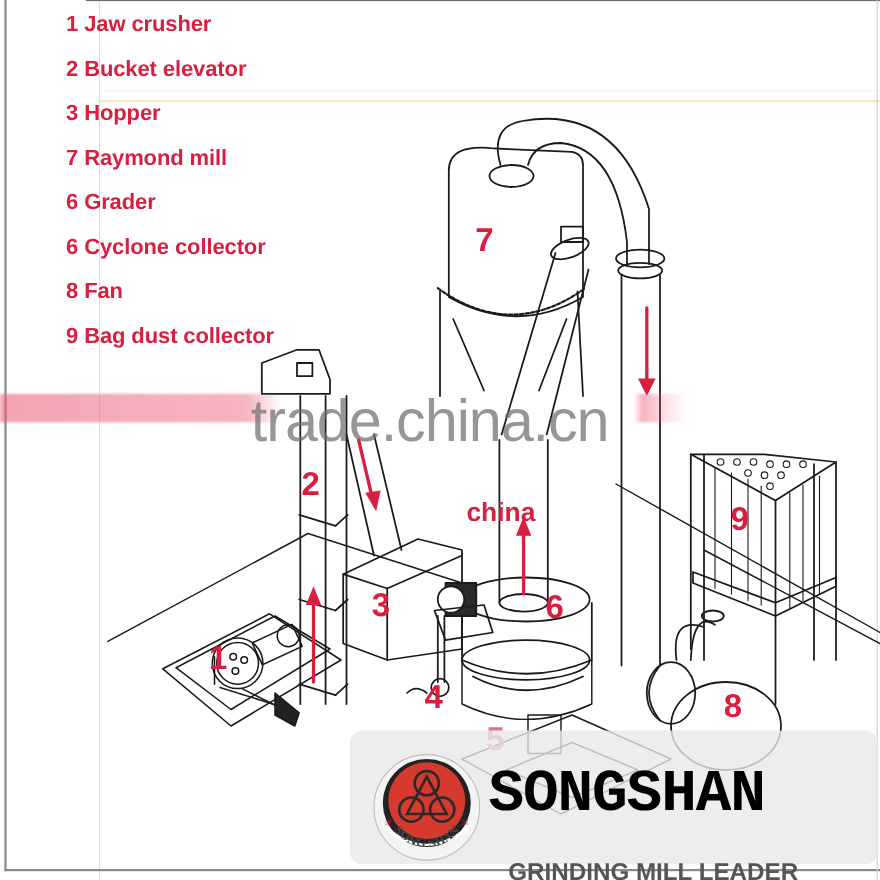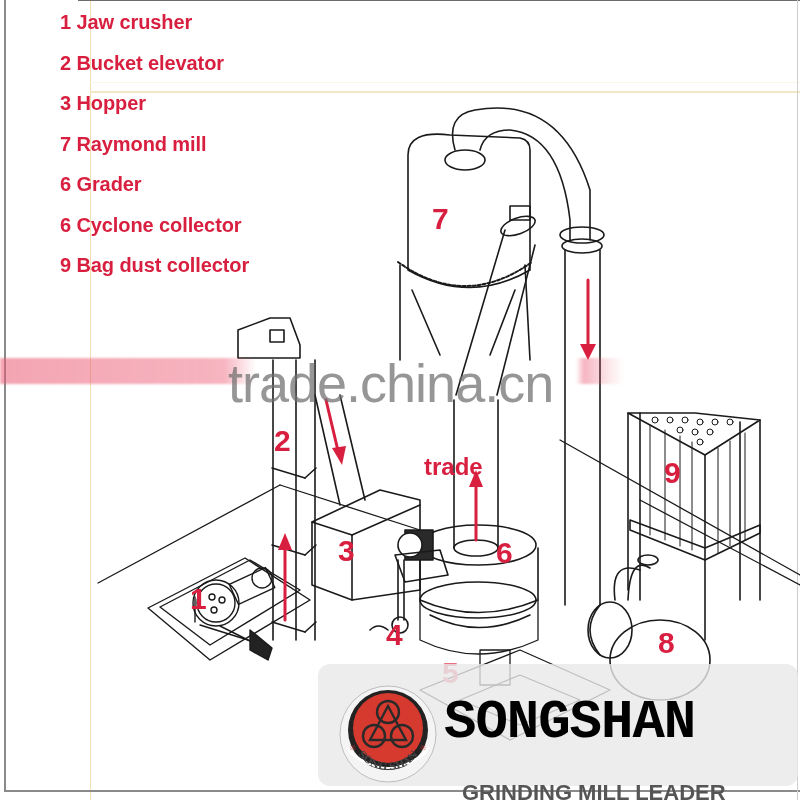--- a/index.html
+++ b/index.html
@@ -212,33 +212,34 @@
   </g>
 </svg>
 
 <div class="legend">
   <div class="legend-item">1 Jaw crusher</div>
   <div class="legend-item">2 Bucket elevator</div>
   <div class="legend-item">3 Hopper</div>
   <div class="legend-item">7 Raymond mill</div>
   <div class="legend-item">6 Grader</div>
   <div class="legend-item">6 Cyclone collector</div>
+  <div class="legend-item">8 Fan</div>
   <div class="legend-item">9 Bag dust collector</div>
 </div>
 
 <div class="callout" style="left:190px; top:582px;">1</div>
 <div class="callout" style="left:274px; top:424px;">2</div>
 <div class="callout" style="left:338px; top:534px;">3</div>
 <div class="callout" style="left:386px; top:618px;">4</div>
 <div class="callout" style="left:442px; top:656px; color:#e86d83;">5</div>
 <div class="callout" style="left:496px; top:536px;">6</div>
 <div class="callout" style="left:432px; top:202px;">7</div>
 <div class="callout" style="left:658px; top:626px;">8</div>
 <div class="callout" style="left:664px; top:456px;">9</div>
-<div class="callout small" style="left:424px; top:453px;">trade</div>
+<div class="callout small" style="left:424px; top:453px;">china</div>
 
 <div class="wm-band"></div>
 <div class="watermark">trade.china.cn</div>
 
 <div class="brand-panel"></div>
 <svg class="brand-logo" viewBox="0 0 104 104" xmlns="http://www.w3.org/2000/svg">
   <defs>
     <path id="logoArc" d="M18 62 A36 36 0 0 0 86 62"></path>
   </defs>
   <circle cx="52" cy="50" r="48" fill="#f4f4f4" stroke="#bdbdbd" stroke-width="1"></circle>

